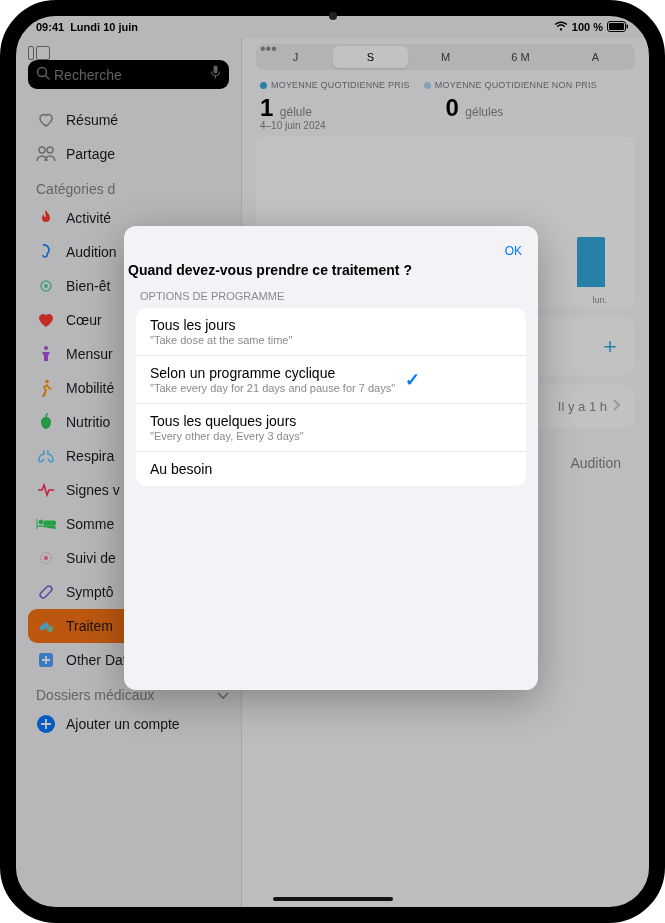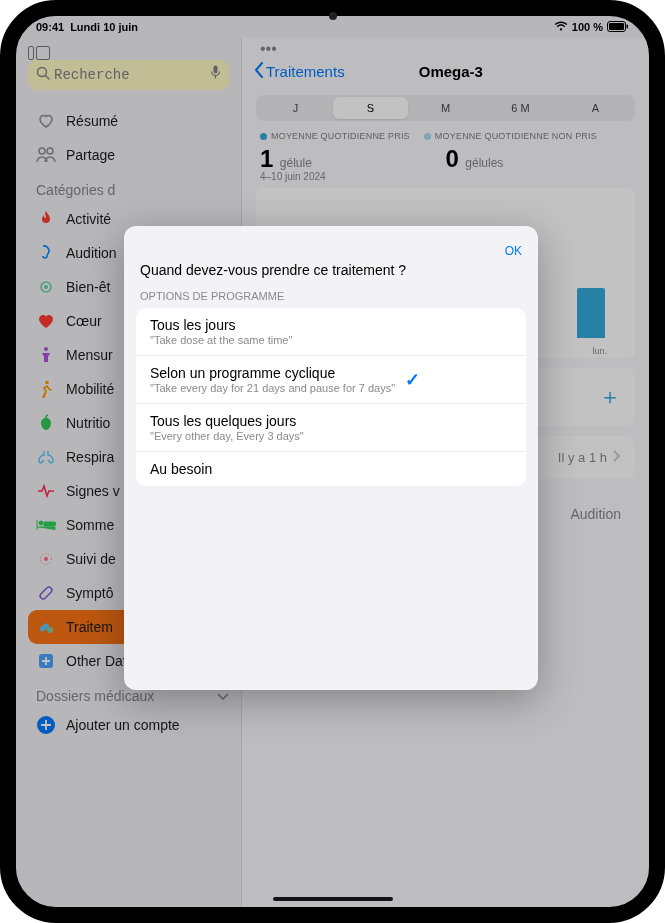--- a/index.html
+++ b/index.html
@@ -61,26 +61,25 @@
   }
   .app-title {
     font-size: 30px;
     font-weight: 700;
     margin: 22px 0 6px 4px;
   }
   .search-box {
     display: flex;
     align-items: center;
     gap: 4px;
-    background: #fef9c3;
+    background: #000000;
     border-radius: 9px;
     padding: 5px 8px;
     margin: 0 0 14px 0;
     color: #808086;
-    font-family: Liberation Mono, monospace;
   }
   .search-box span:last-child { margin-left: auto; }
   .sb-item {
     display: flex;
     align-items: center;
     gap: 10px;
     padding: 7px 8px;
     border-radius: 9px;
     font-size: 14px;
     color: #1c1c1e;
@@ -215,22 +214,22 @@
   }
   .modal-ok {
     position: absolute;
     top: 18px; right: 16px;
     color: #007aff;
     font-size: 12px;
     font-weight: 500;
   }
   .modal-question {
     font-size: 14px;
-    font-weight: 400;
-    padding: 22px 16px 8px 16px;
+    font-weight: 700;
+    padding: 22px 16px 8px 4px;
   }
   .modal-section-label {
     font-size: 11px;
     color: #8a8a8e;
     padding: 4px 16px 6px 16px;
   }
   .option-list {
     background: #fff;
     border-radius: 10px;
     margin: 0 12px;
@@ -472,29 +471,20 @@
               <circle cx="10" cy="10" r="9" fill="#007aff"></circle>
               <path d="M10 5v10M5 10h10" stroke="#fff" stroke-width="1.8"></path>
             </svg>
           </span>
         <span>Ajouter un compte</span>
       </div>
     </div>
 
     <div class="content">
       <div class="dots-icon" style="position:absolute;top:2px;left:10px;">•••</div>
-      <div class="nav-bar" style="margin-top:16px;">
-        <div class="nav-back">
-          <span><svg width="10" height="16" viewBox="0 0 10 16">
-                <path d="M8 1L2 8l6 7" stroke="#007aff" stroke-width="2" fill="none" stroke-linecap="round"></path>
-              </svg></span>
-          <span>Traitements</span>
-        </div>
-        <div class="nav-title">Omega-3</div>
-      </div>
 
       <div class="segmented">
         <div class="seg">J</div>
         <div class="seg selected">S</div>
         <div class="seg">M</div>
         <div class="seg">6 M</div>
         <div class="seg">A</div>
       </div>
 
       <div class="legend">

